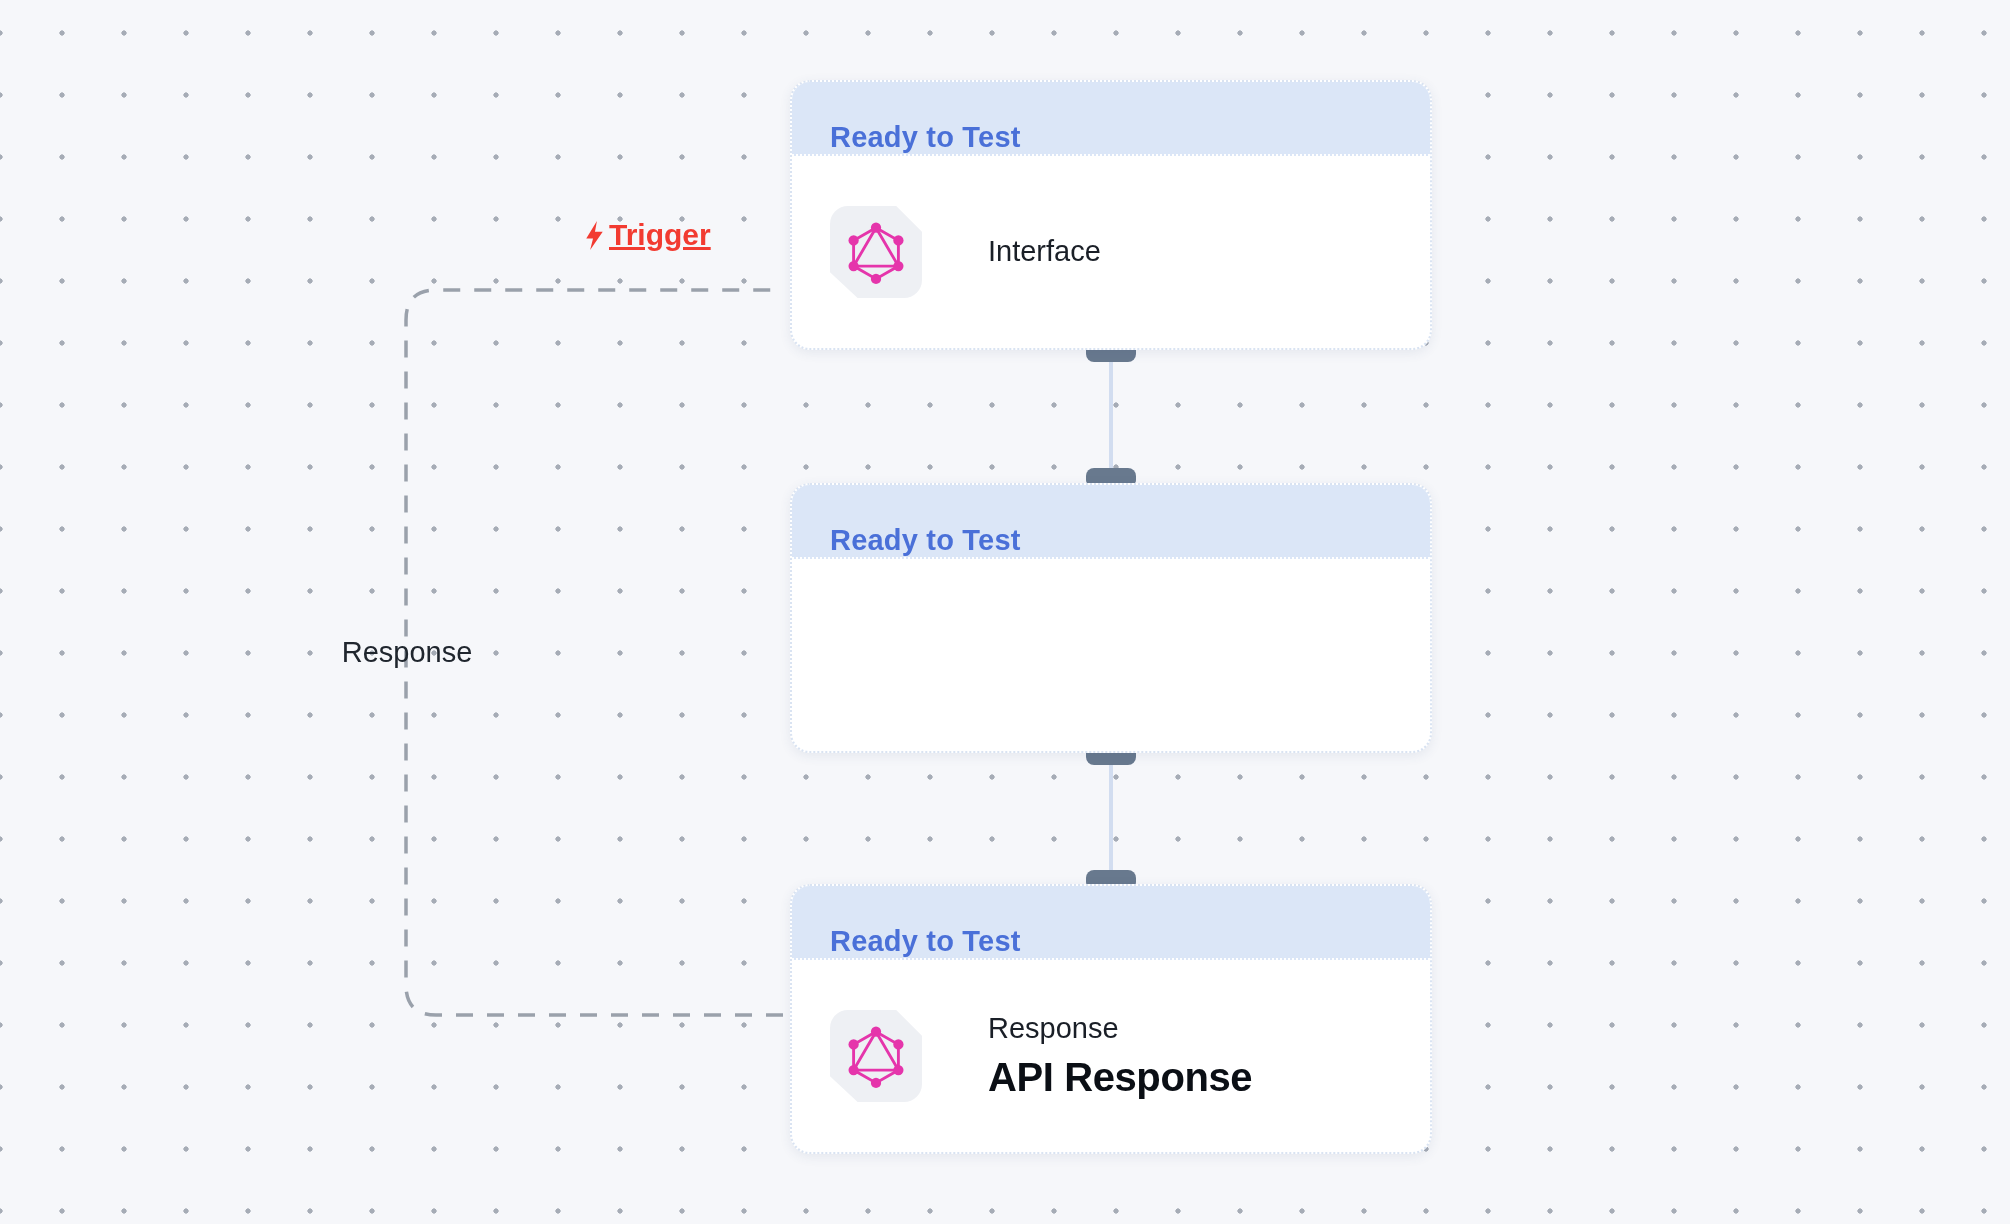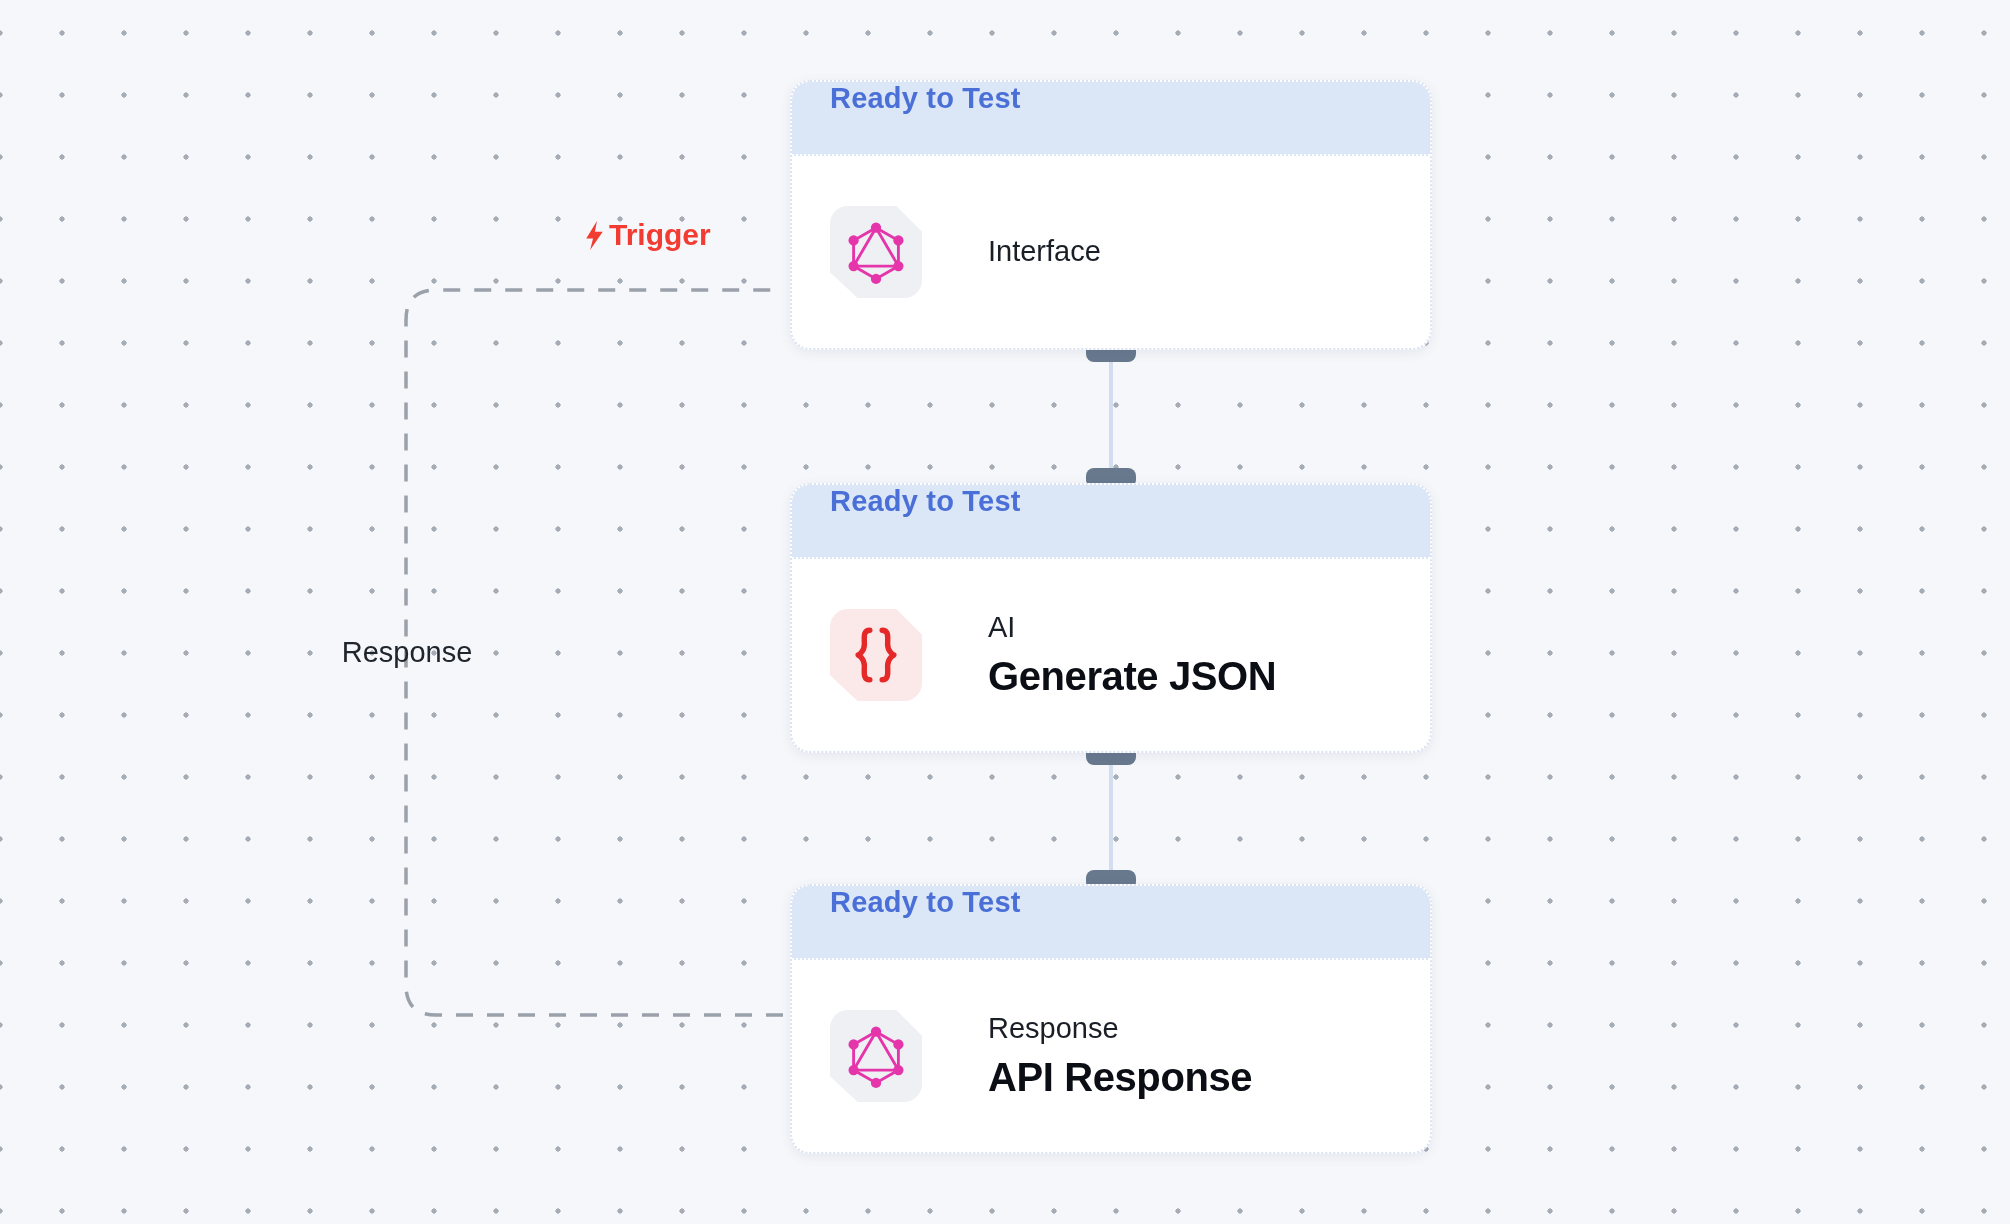--- a/index.html
+++ b/index.html
@@ -44,21 +44,21 @@
     box-shadow:0 3px 12px rgba(60,80,120,0.09);
     overflow:hidden;
   }
   .node-1{top:80px;}
   .node-2{top:483px;}
   .node-3{top:884px;}
   .node-header{
     height:74px;
     background:var(--header-bg);
     border-bottom:2px dotted #ffffff;
-    display:flex;align-items:flex-start;
+    display:flex;align-items:flex-end;
     padding:0 38px;
   }
   .status-text{
     color:var(--status-blue);
     font-size:29px;font-weight:700;
     letter-spacing:0.2px;
   }
   .node-body{
     height:192px;
     display:flex;align-items:center;
@@ -92,21 +92,21 @@
   .handle-in{border-radius:8px 8px 4px 4px;}
   .handle-out-1{top:346px;}
   .handle-in-2{top:468px;}
   .handle-out-2{top:749px;}
   .handle-in-3{top:870px;}
   
   .trigger-label{
     position:absolute;left:582px;top:218px;
     display:flex;align-items:center;gap:3px;
     color:var(--trigger-red);
-    font-size:30px;font-weight:700;
+    font-size:30px;font-weight:700;text-decoration:underline;
   }
   .trigger-label svg{display:block;}
   .response-label{
     position:absolute;left:407px;top:652px;
     transform:translate(-50%,-50%);
     font-size:29px;color:#20262e;
   }
   .gql-svg{width:64px;height:64px;display:block;}
   .braces-svg{width:60px;height:62px;display:block;}
 </style>
@@ -158,34 +158,20 @@
       <div class="node-text">
         <span class="node-label">Interface</span>
       </div>
     </div>
   </div>
 
   <div class="node node-2">
     <div class="node-header">
       <span class="status-text">Ready to Test</span>
     </div>
-    <div class="node-body">
-      <div class="icon-tile tile-pink">
-        <svg class="braces-svg" viewBox="0 0 60 80">
-          <g stroke="#e52828" stroke-width="7" fill="none" stroke-linecap="round" stroke-linejoin="round">
-            <path d="M22 8 C13 8 15 18 15 26 C15 36 7 40 7 40 C7 40 15 44 15 54 C15 62 13 72 22 72"></path>
-            <path d="M38 8 C47 8 45 18 45 26 C45 36 53 40 53 40 C53 40 45 44 45 54 C45 62 47 72 38 72"></path>
-          </g>
-        </svg>
-      </div>
-      <div class="node-text">
-        <span class="node-label">AI</span>
-        <span class="node-title">Generate JSON</span>
-      </div>
-    </div>
   </div>
 
   <div class="node node-3">
     <div class="node-header">
       <span class="status-text">Ready to Test</span>
     </div>
     <div class="node-body">
       <div class="icon-tile tile-gray">
         <svg class="gql-svg" viewBox="0 0 100 100">
           <g stroke="#e535ab" stroke-width="4.5" fill="none">

